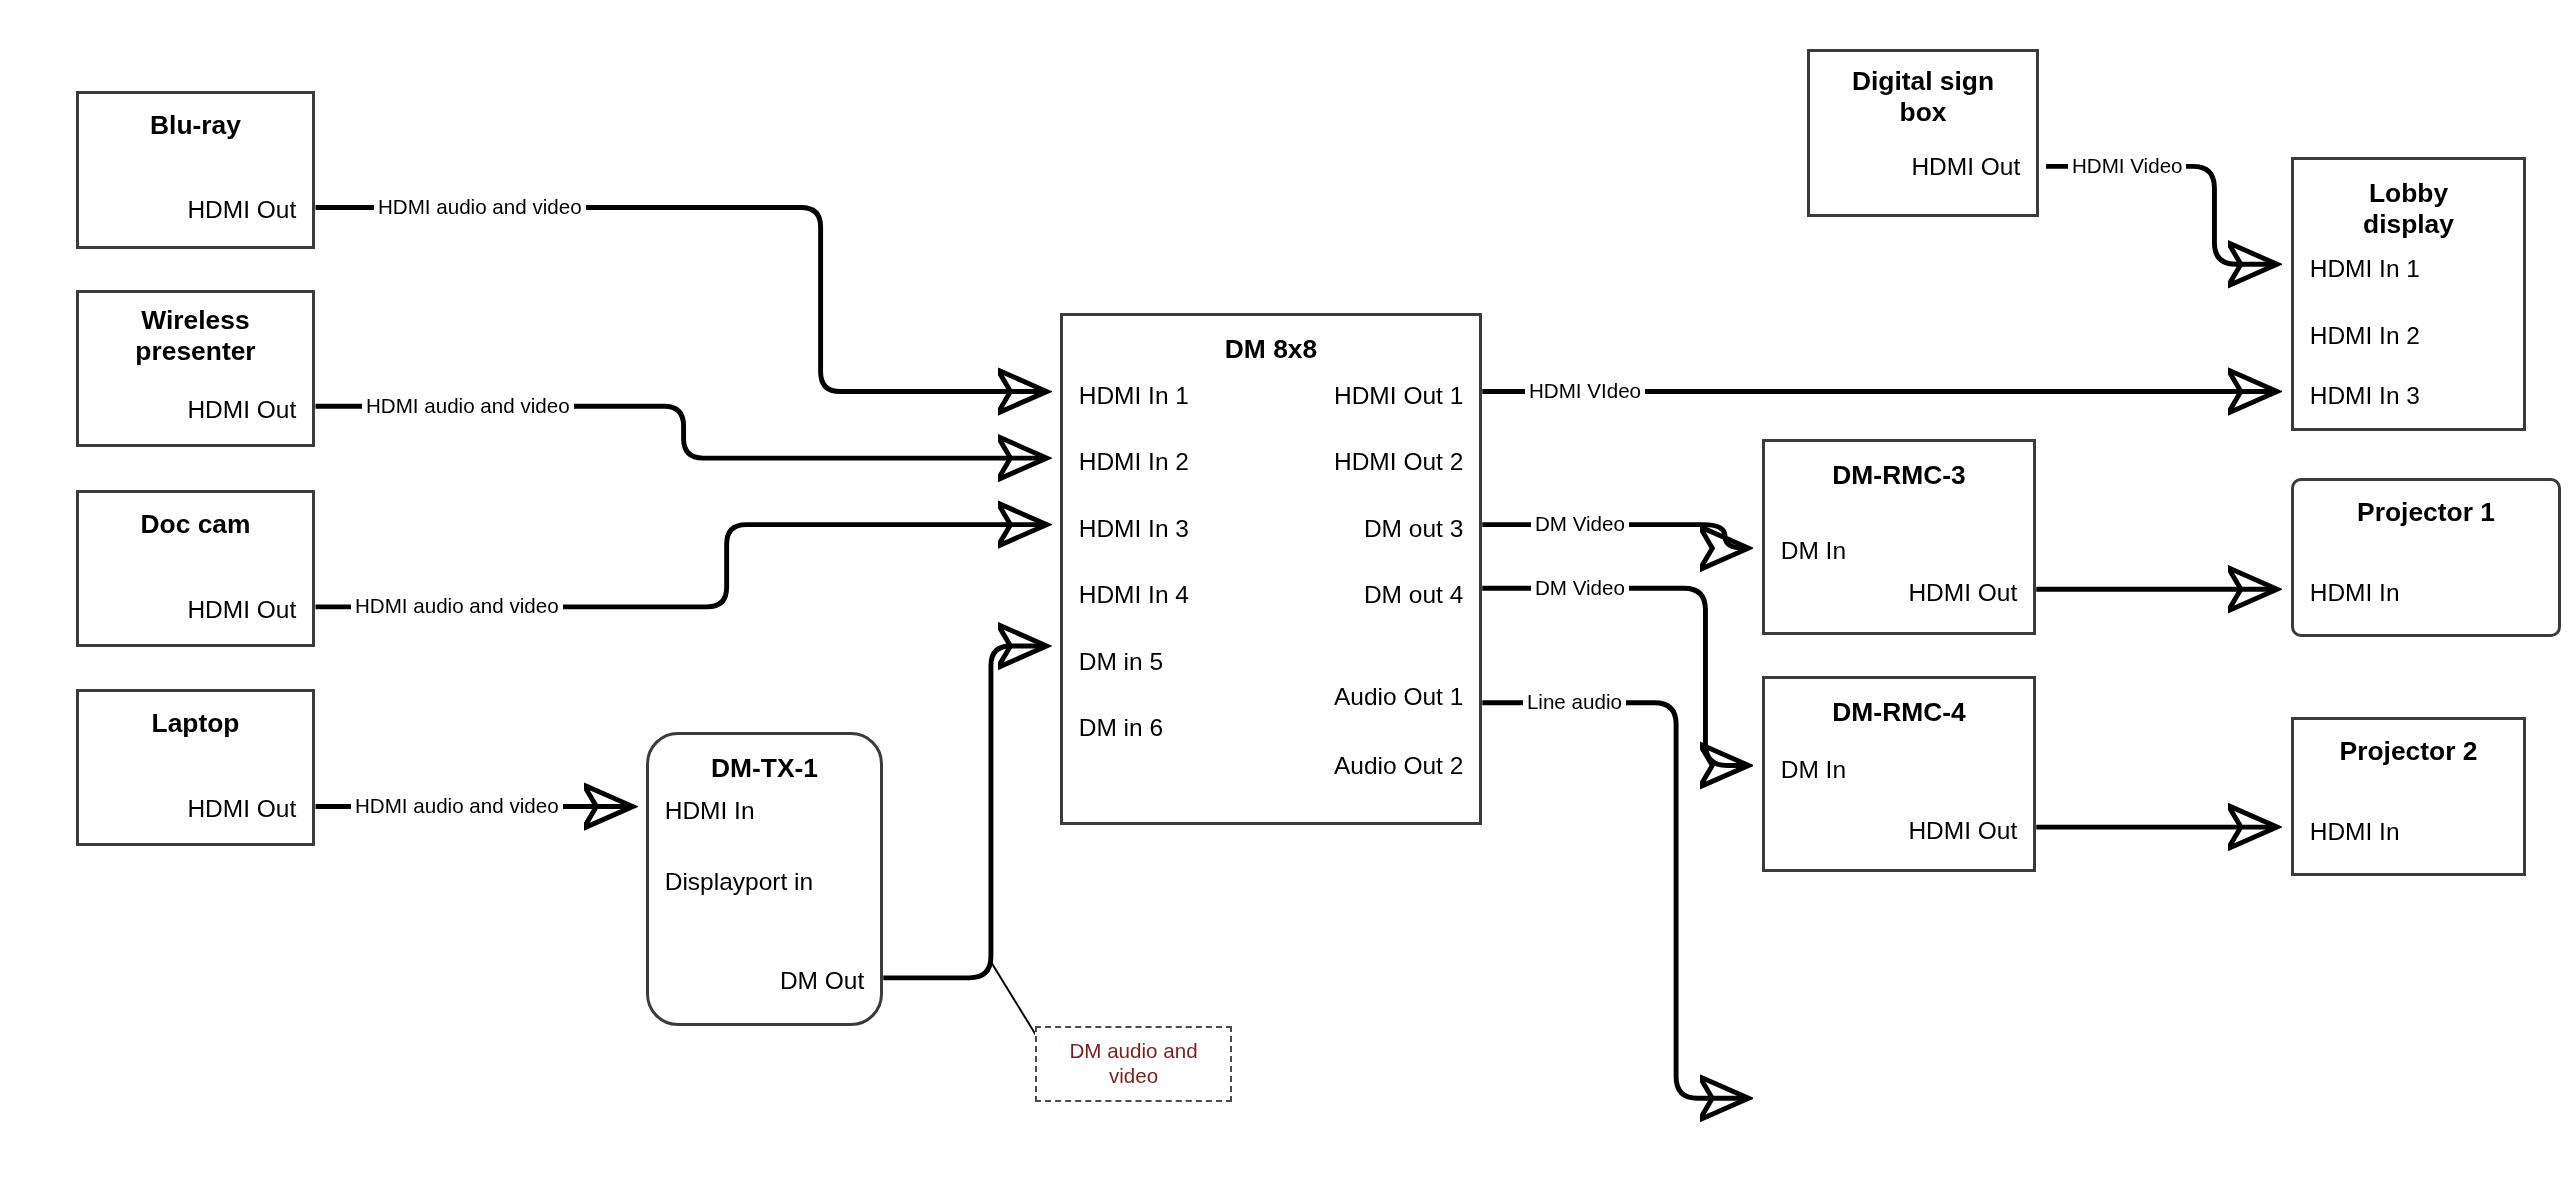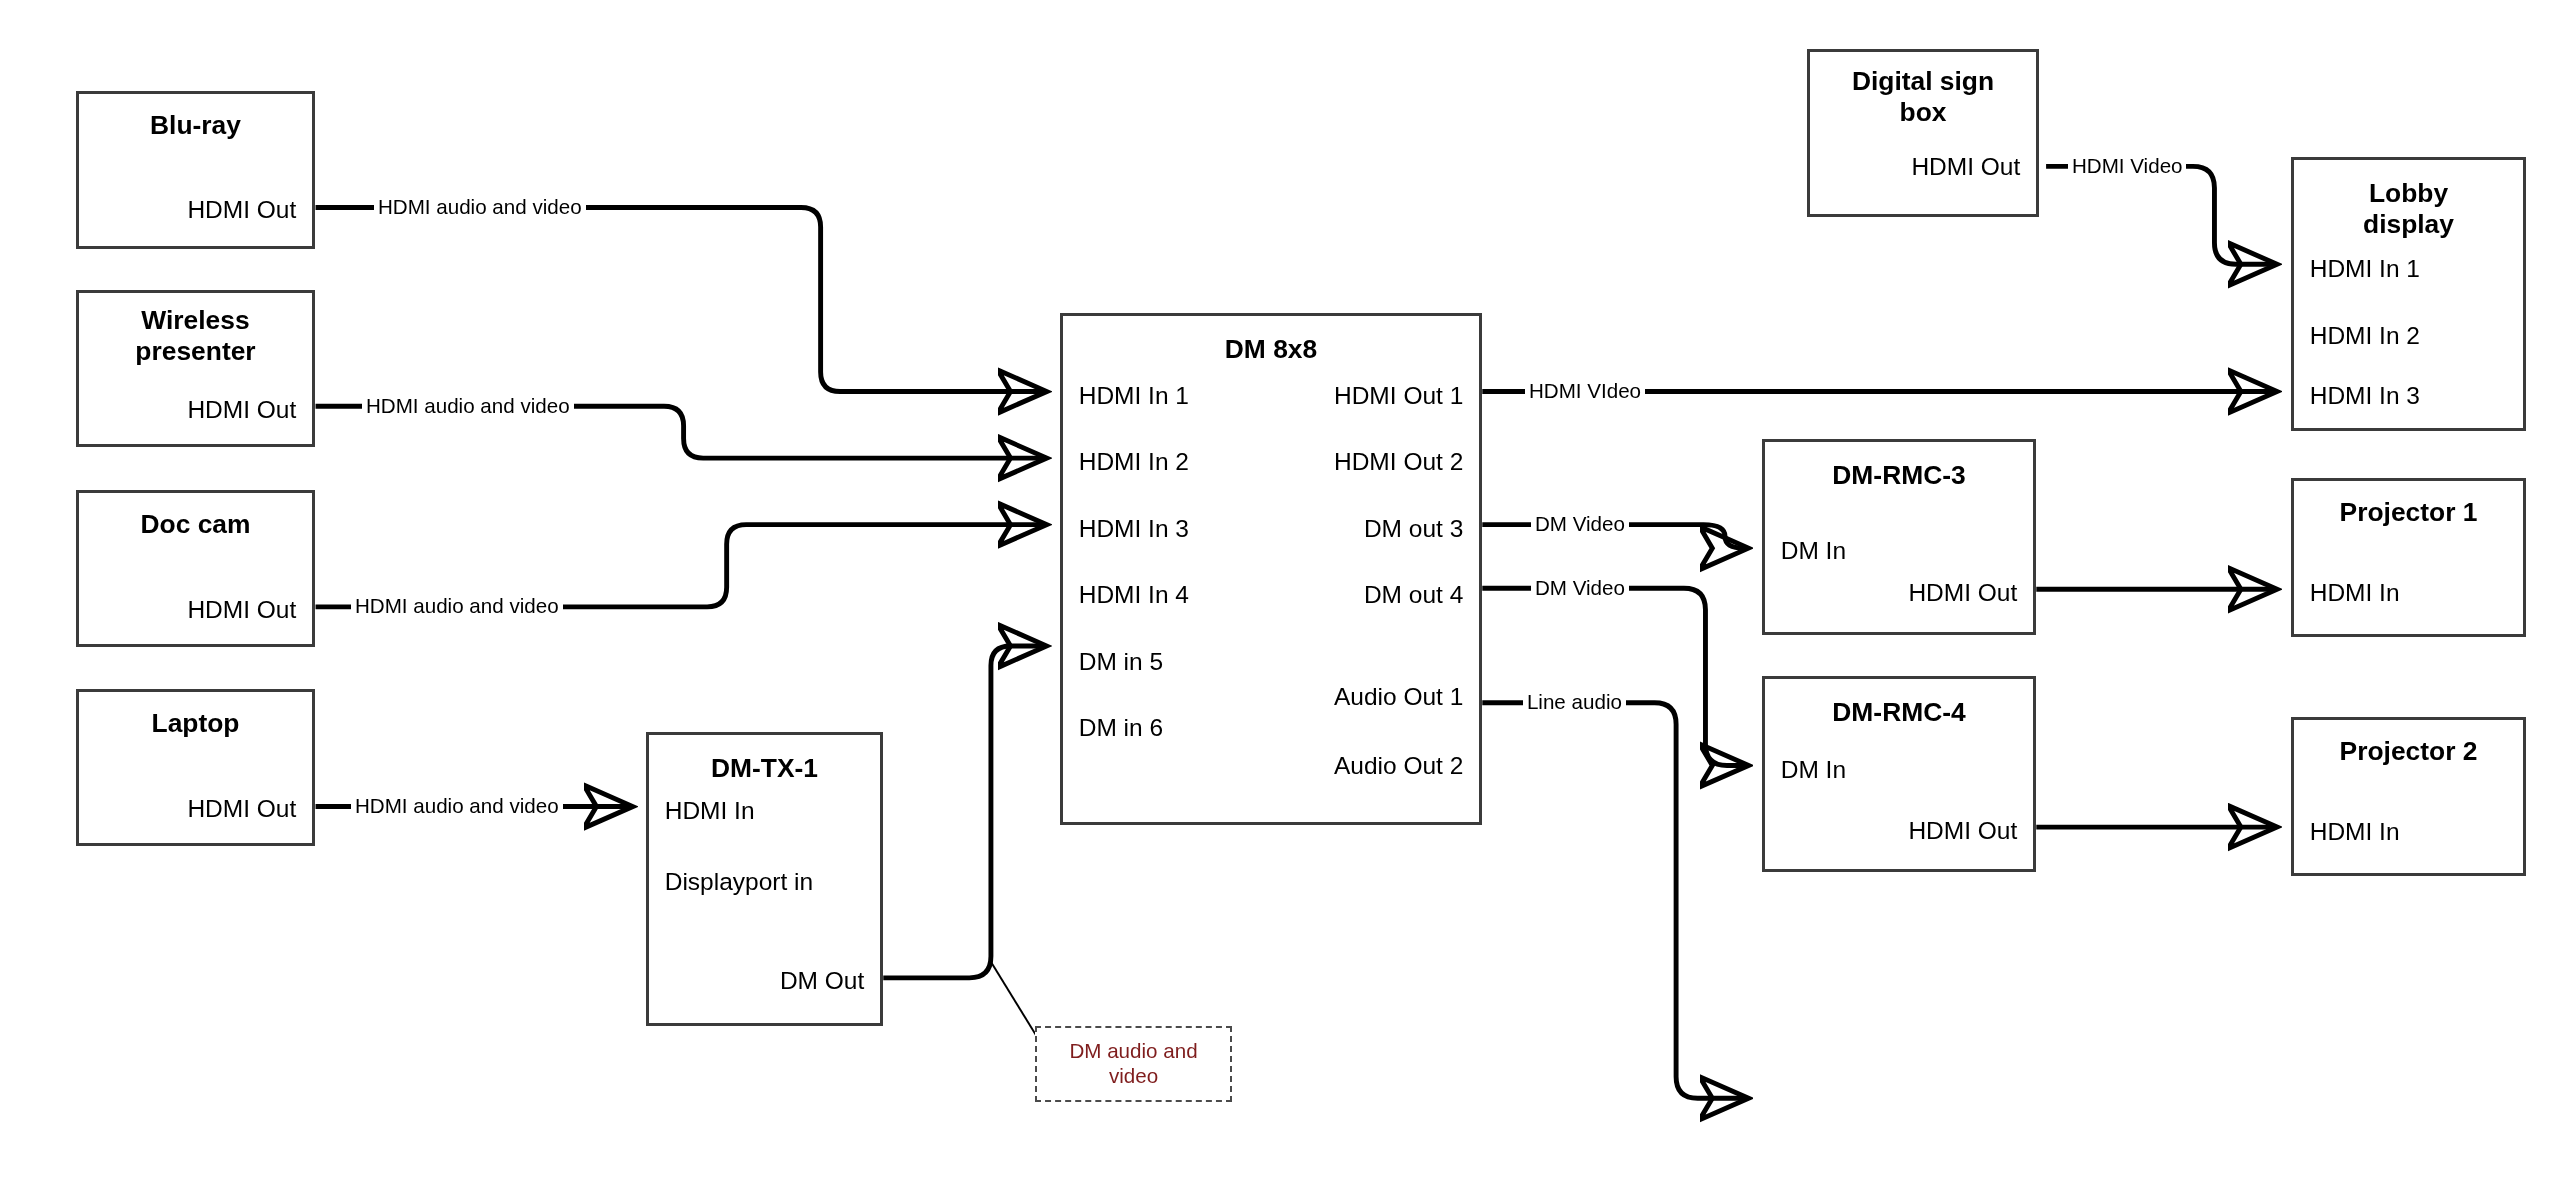--- a/index.html
+++ b/index.html
@@ -129,21 +129,21 @@
   <div class="node" style="left:76px; top:490px; width:239px; height:157px;">
     <div class="node-title" style="top:15.7px;">Doc cam</div>
     <div class="port right" style="top:104px;">HDMI Out</div>
   </div>
 
   <div class="node" style="left:76px; top:689px; width:239px; height:157px;">
     <div class="node-title" style="top:15.7px;">Laptop</div>
     <div class="port right" style="top:104px;">HDMI Out</div>
   </div>
 
-  <div class="node" style="left:646px; top:732px; width:237px; height:294px;">
+  <div class="node" style="left:646px; top:732px; width:237px; height:294px;border-radius:32px;">
     <div class="node-title" style="top:17.6px;">DM-TX-1</div>
     <div class="port left" style="top:63px;">HDMI In</div>
     <div class="port left" style="top:134px;">Displayport in</div>
     <div class="port right" style="top:233px;">DM Out</div>
   </div>
 
   <div class="node" style="left:1060px; top:313px; width:422px; height:512px;">
     <div class="node-title" style="top:17.6px;">DM 8x8</div>
     <div class="port left" style="top:67px;">HDMI In 1</div>
     <div class="port left" style="top:133px;">HDMI In 2</div>
@@ -178,21 +178,21 @@
     <div class="port left" style="top:96px;">DM In</div>
     <div class="port right" style="top:138px;">HDMI Out</div>
   </div>
 
   <div class="node" style="left:1762px; top:676px; width:274px; height:196px;">
     <div class="node-title" style="top:17.6px;">DM-RMC-4</div>
     <div class="port left" style="top:78px;">DM In</div>
     <div class="port right" style="top:139px;">HDMI Out</div>
   </div>
 
-  <div class="node" style="left:2291px; top:478px; width:235px; height:159px;">
+  <div class="node" style="left:2291px; top:478px; width:270px; height:159px;border-radius:10px;">
     <div class="node-title" style="top:15.7px;">Projector 1</div>
     <div class="port left" style="top:99px;">HDMI In</div>
   </div>
 
   <div class="node" style="left:2291px; top:717px; width:235px; height:159px;">
     <div class="node-title" style="top:15.7px;">Projector 2</div>
     <div class="port left" style="top:99px;">HDMI In</div>
   </div>
 
 

